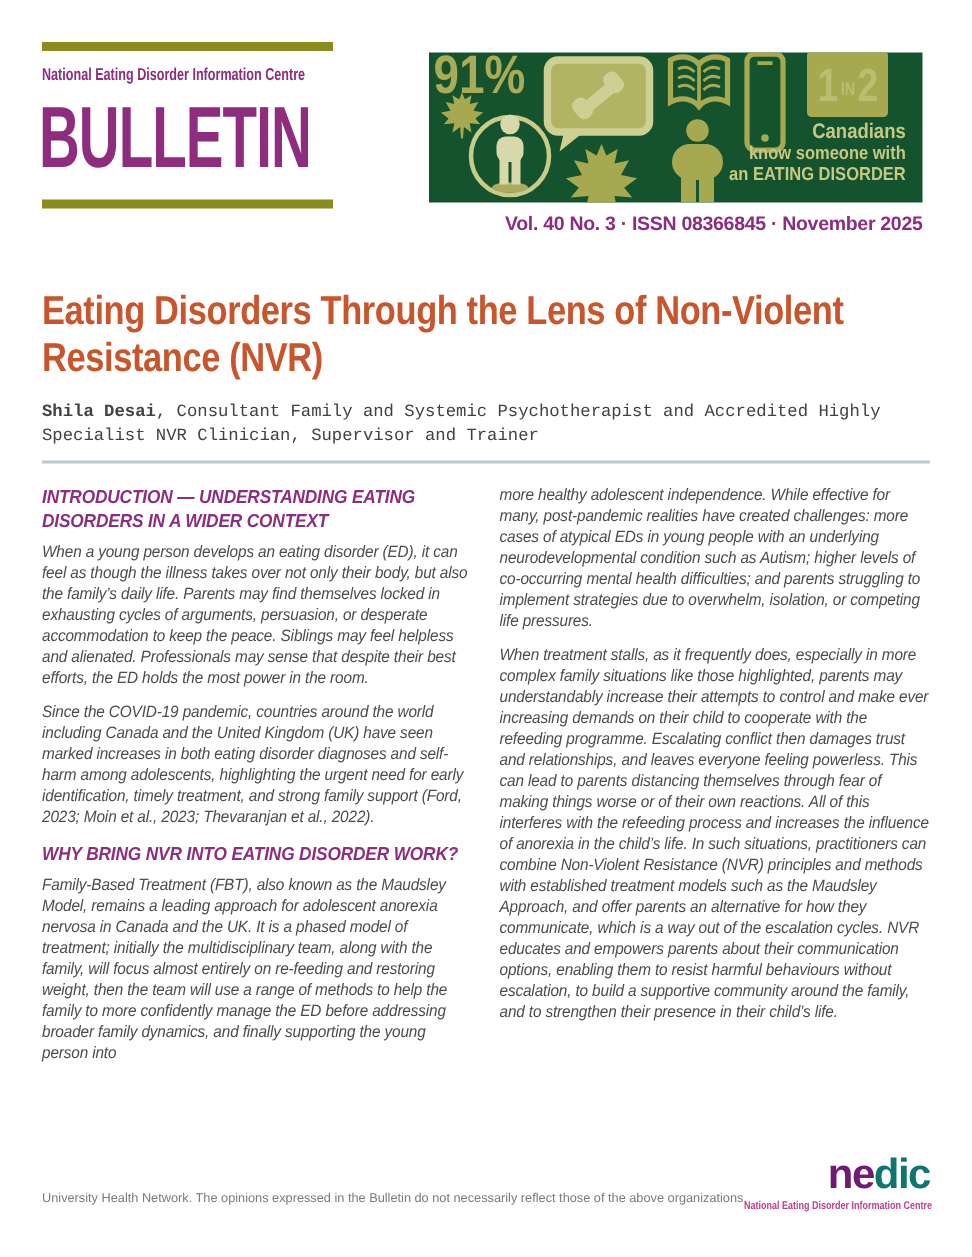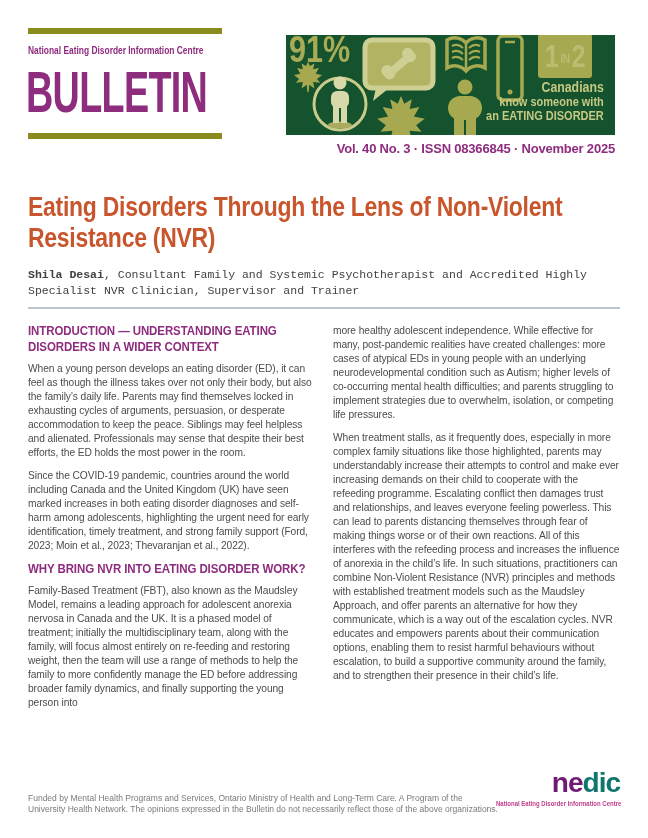--- a/index.html
+++ b/index.html
@@ -61,21 +61,21 @@
   .article-title {
     font-size:27px; line-height:31px; font-weight:bold; color:#c8552b;
     width:700px; transform:scaleX(0.85); transform-origin:0 0; letter-spacing:-0.3px;
   }
   .authors { margin-top:13px;font-family:Liberation Mono, monospace; }
   .author-line { font-size:11.5px; line-height:15.5px; color:#414244; margin-bottom:9px; }
   .author-line b { color:#414244; }
   .divider { height:2px; background:#bdc8ce; margin:8px 0 14px 0; }
 
   .columns { display:flex; gap:18px; }
-  .col { width:287px; }
+  .col { width:287px;font-style:italic; }
   .col h3 {
     font-size:12.5px; line-height:16px; font-weight:bold; color:#8e2c7e;
     width:312px; transform:scaleX(0.92); transform-origin:0 0; letter-spacing:-0.1px;
     margin-bottom:6px;
   }
   .col h3.second { margin-top:4px; }
   .col p {
     font-size:11px; line-height:14px; color:#4b4c4e;
     width:308px; transform:scaleX(0.93); transform-origin:0 0;
     margin-bottom:9px; letter-spacing:-0.1px;
@@ -193,20 +193,19 @@
       <p>Family-Based Treatment (FBT), also known as the Maudsley Model, remains a leading approach for adolescent anorexia nervosa in Canada and the UK. It is a phased model of treatment; initially the multidisciplinary team, along with the family, will focus almost entirely on re-feeding and restoring weight, then the team will use a range of methods to help the family to more confidently manage the ED before addressing broader family dynamics, and finally supporting the young person into</p>
     </div>
     <div class="col">
       <p>more healthy adolescent independence. While effective for many, post-pandemic realities have created challenges: more cases of atypical EDs in young people with an underlying neurodevelopmental condition such as Autism; higher levels of co-occurring mental health difficulties; and parents struggling to implement strategies due to overwhelm, isolation, or competing life pressures.</p>
       <p>When treatment stalls, as it frequently does, especially in more complex family situations like those highlighted, parents may understandably increase their attempts to control and make ever increasing demands on their child to cooperate with the refeeding programme. Escalating conflict then damages trust and relationships, and leaves everyone feeling powerless. This can lead to parents distancing themselves through fear of making things worse or of their own reactions. All of this interferes with the refeeding process and increases the influence of anorexia in the child’s life. In such situations, practitioners can combine Non-Violent Resistance (NVR) principles and methods with established treatment models such as the Maudsley Approach, and offer parents an alternative for how they communicate, which is a way out of the escalation cycles. NVR educates and empowers parents about their communication options, enabling them to resist harmful behaviours without escalation, to build a supportive community around the family, and to strengthen their presence in their child’s life.</p>
     </div>
   </div>
 </div>
 
 <div class="funding">
-  <div>Funded by Mental Health Programs and Services, Ontario Ministry of Health and Long-Term Care. A Program of the</div>
   <div>University Health Network. The opinions expressed in the Bulletin do not necessarily reflect those of the above organizations.</div>
 </div>
 
 <div class="logo-block">
   <div class="logo-word"><span class="pink">ne</span><span class="olive">dic</span></div>
   <div class="logo-tagline">National Eating Disorder Information Centre</div>
 </div>
 
 </body></html>

